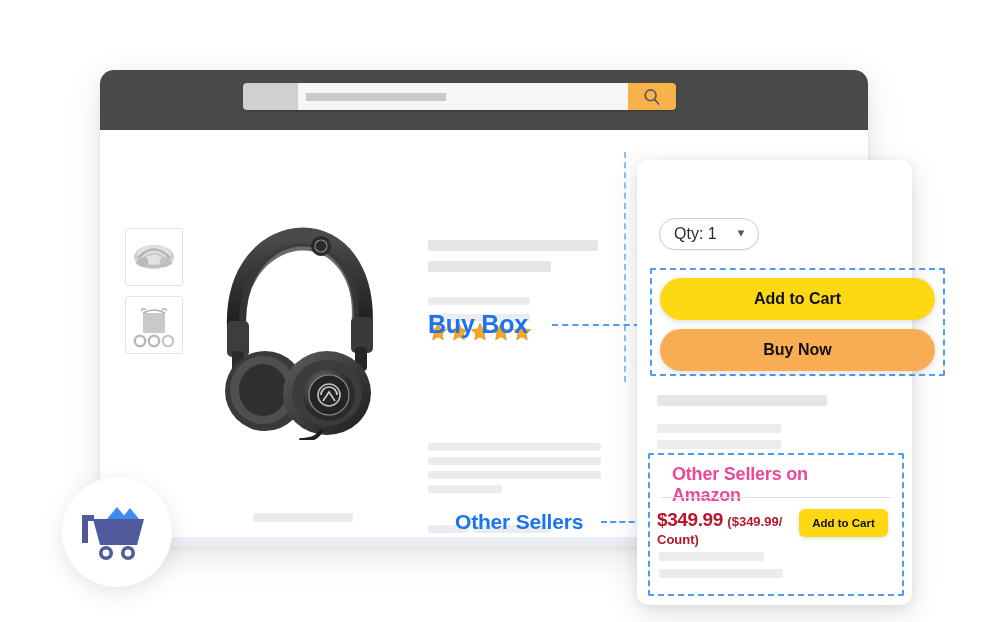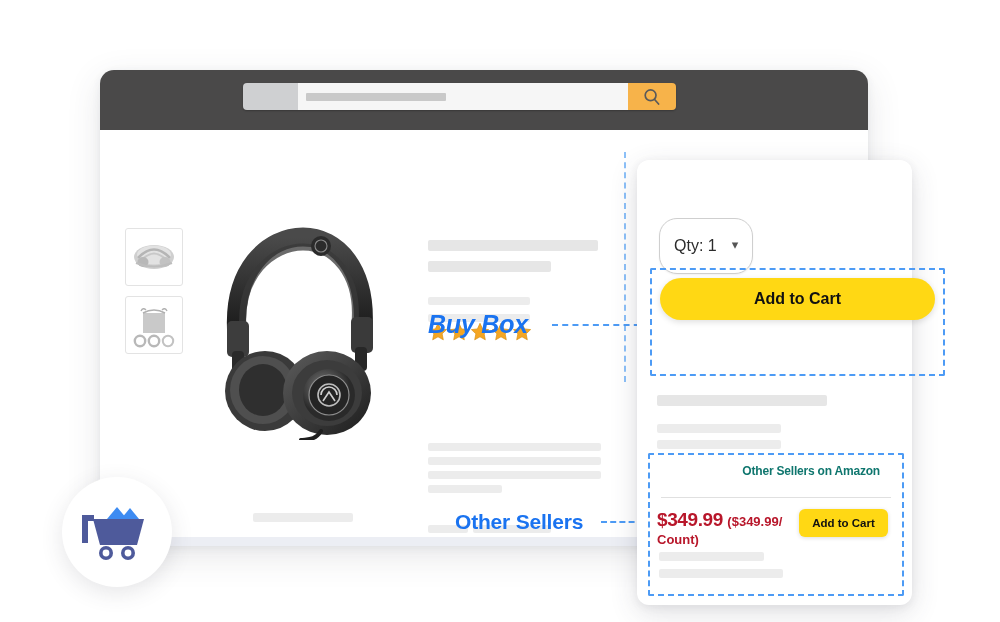--- a/index.html
+++ b/index.html
@@ -64,21 +64,21 @@
   .sk-light { background: #ececec; }
 
   .stars { position: absolute; left: 328px; top: 192px; display: flex; gap: 1px; }
   .stars svg { display: block; }
 
   
   .anno {
     position: absolute; color: #1a73f0; font-weight: 700;
     font-size: 25px; letter-spacing: -0.2px; white-space: nowrap;
   }
-  .anno-buybox { left: 428px; top: 310px; font-style: italic; }
+  .anno-buybox { left: 428px; top: 310px; }
   .anno-sellers { left: 455px; top: 510px; font-size: 21px; }
 
   .lead {
     position: absolute; height: 0;
     border-top: 2px dashed #4d9bf5;
   }
   .lead-buybox { left: 552px; top: 324px; width: 98px; }
   .lead-sellers { left: 601px; top: 521px; width: 52px; }
   .lead-vert {
     position: absolute; width: 0; border-left: 2px dashed #8cc0f8;
@@ -91,23 +91,23 @@
     width: 275px; height: 445px; background: #ffffff;
     border-radius: 12px;
     box-shadow: 0 8px 28px rgba(60,64,80,0.16), 0 2px 8px rgba(60,64,80,0.08);
   }
   .instock {
     position: absolute; left: 21px; top: 12px;
     color: #0a8a0a; font-size: 25px; font-weight: 400; letter-spacing: -0.3px;
   }
   .qty {
     position: absolute; left: 22px; top: 58px;
-    padding: 18px 14px; border: 1px solid #cfcfcf; border-radius: 18px;
+    padding: 6px 14px; border: 1px solid #cfcfcf; border-radius: 18px;
     background: #fff; font-size: 16px; color: #2b2b2b;
-    display: inline-flex; align-items: flex-start; gap: 15px;
+    display: inline-flex; align-items: flex-start; gap: 21px;
     box-shadow: 0 1px 2px rgba(0,0,0,0.06);
   }
   .qty .chev { font-size: 13px; color: #555; }
 
   
   .dash-region {
     position: absolute; border: 2px dashed #4d9bf5; border-radius: 2px;
   }
   .dash-buybox { left: 650px; top: 268px; width: 295px; height: 108px; }
   .dash-sellers { left: 648px; top: 453px; width: 256px; height: 143px; }
@@ -117,22 +117,22 @@
     display: flex; align-items: center; justify-content: center;
     font-size: 16px; font-weight: 700; color: #111;
     box-shadow: 0 2px 6px rgba(0,0,0,0.13);
   }
   .btn-cart { left: 660px; top: 278px; width: 275px; background: #ffd814; }
   .btn-buy  { left: 660px; top: 329px; width: 275px; background: #f8ad55; }
 
   
   .os-title {
     position: absolute; left: 672px; top: 464px;
-    width: 208px; text-align: right;
-    font-size: 12px; font-weight: 700; color: #0f766e; letter-spacing: -0.2px;
+    width: 208px; text-align: left;
+    font-size: 18px; font-weight: 700; color: #ec4899; letter-spacing: -0.2px;
   }
   .os-rule { position: absolute; left: 661px; top: 497px; width: 230px; height: 1px; background: #e0e0e0; }
   .price {
     position: absolute; left: 657px; top: 509px; width: 135px;
     color: #b8162a; font-weight: 700; line-height: 1.12;
   }
   .price .amount { font-size: 19px; letter-spacing: -0.4px; }
   .price .per { font-size: 13px; }
   .btn-cart-sm {
     position: absolute; left: 799px; top: 509px; width: 89px; height: 28px;
@@ -298,20 +298,21 @@
     <div class="sk" style="left:20px;top:235px;width:170px;height:11px;"></div>
     <div class="sk sk-light" style="left:20px;top:264px;width:124px;height:9px;"></div>
     <div class="sk sk-light" style="left:20px;top:280px;width:124px;height:9px;"></div>
 
     <div class="sk sk-light" style="left:22px;top:392px;width:105px;height:9px;"></div>
     <div class="sk sk-light" style="left:22px;top:409px;width:124px;height:9px;"></div>
   </div>
 
   <div class="dash-region dash-buybox"></div>
   <div class="btn btn-cart">Add to Cart</div>
+  <div class="btn btn-buy">Buy Now</div>
 
   <div class="dash-region dash-sellers"></div>
   <div class="os-title">Other Sellers on Amazon</div>
   <div class="os-rule"></div>
   <div class="price">
     <span class="amount">$349.99</span>
     <span class="per">($349.99/ Count)</span>
   </div>
   <div class="btn-cart-sm">Add to Cart</div>
 

